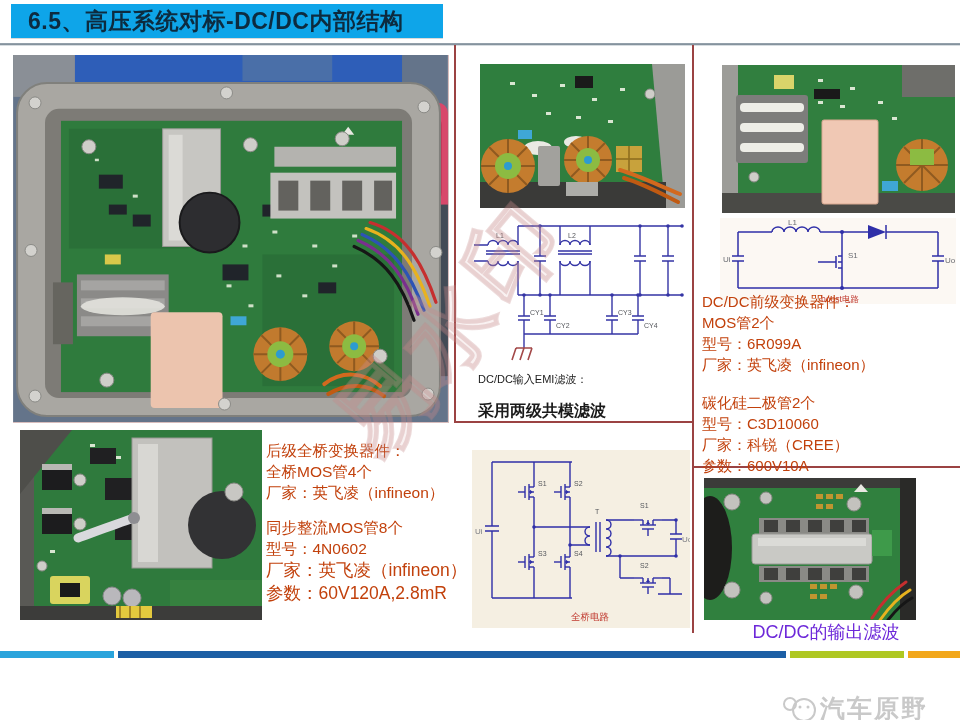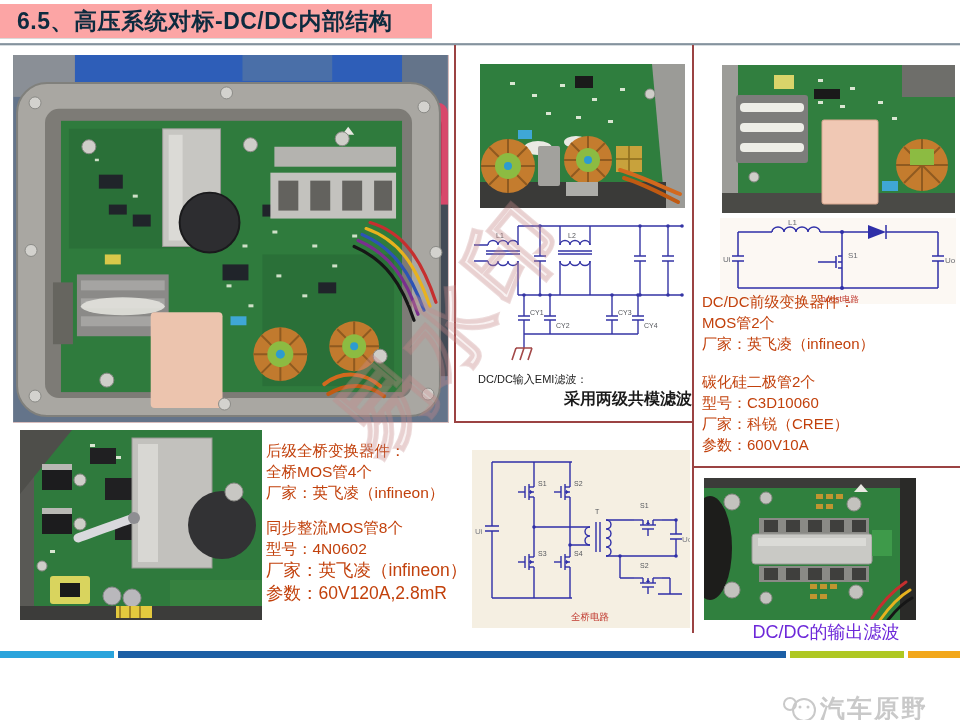--- a/index.html
+++ b/index.html
@@ -1,20 +1,20 @@
 <!DOCTYPE html>
 <html><head>
 <meta charset="utf-8">
 <style>
   * { margin:0; padding:0; box-sizing:border-box; }
   html,body { background:#ffffff; font-family:"Liberation Sans", sans-serif; }
   .slide { position:relative; width:960px; height:720px; background:#ffffff; overflow:hidden; }
 
   
-  .titlebar { position:absolute; left:0; top:4px; width:432px; height:34px; background:#fca5a5;
+  .titlebar { position:absolute; left:11px; top:4px; width:432px; height:34px; background:#0ea5e9;
               display:flex; align-items:center; padding-left:17px; box-shadow:0 1px 0 rgba(0,0,0,.15);text-align:center; }
   .titlebar .t { font-size:23px; font-weight:bold; color:#0D2B3F; letter-spacing:.5px; white-space:nowrap; }
   .title-rule { position:absolute; left:0; top:43px; width:960px; height:3px;
                 background:linear-gradient(#9AA7B1,#7E8C97); border-bottom:1px solid #d7dde1; }
 
   
   .rline { position:absolute; background:#9B4343; }
   #vline1 { left:454px; top:45px; width:2px; height:377px; }
   #hline-mid { left:454px; top:421px; width:240px; height:2px; }
   #vline2 { left:692px; top:45px; width:2px; height:588px; }
@@ -29,21 +29,21 @@
   #photo-out { left:704px; top:478px; width:212px; height:142px; z-index:2; }
 
   .schem { position:absolute; }
   #schem-emi { left:472px; top:220px; width:216px; height:150px; }
   #schem-boost { left:720px; top:218px; width:236px; height:86px; }
   #schem-bridge { left:472px; top:450px; width:218px; height:178px; }
 
   
   .cap-emi { position:absolute; left:478px; top:372px; width:214px; color:#1A1A1A; }
   .cap-emi .l1 { font-size:11px; }
-  .cap-emi .l2 { font-size:16px; font-weight:bold; margin-top:2px;text-align:right; }
+  .cap-emi .l2 { font-size:16px; font-weight:bold; margin-top:14px; }
 
   .tblock { position:absolute; color:#c2410c; }
   #text-front { left:702px; top:291px; width:258px; font-size:15px; line-height:21px; z-index:2; }
   #text-front .gap { height:17px; }
   #text-rear { left:266px; top:440px; width:208px; font-size:15.5px; line-height:21px; }
   #text-rear .gap { height:14px; }
   #text-rear .big { font-size:17.5px; line-height:23px; }
 
   #caption-out { position:absolute; left:692px; top:620px; width:268px; text-align:center;
                  font-size:18px; color:#6d28d9; z-index:3; }
@@ -367,20 +367,21 @@
         <text x="128" y="40">S1</text>
         <text x="225" y="45">Uo</text>
       </g>
       <text x="120" y="84" font-family="Liberation Sans, sans-serif" font-size="8.5" fill="#C03A30" text-anchor="middle">boost电路</text>
     </svg>
   </div>
 
   <div id="text-front" class="tblock">
     <div>DC/DC前级变换器件：</div>
     <div>MOS管2个</div>
+    <div>型号：6R099A</div>
     <div>厂家：英飞凌（infineon）</div>
     <div class="gap"></div>
     <div>碳化硅二极管2个</div>
     <div>型号：C3D10060</div>
     <div>厂家：科锐（CREE）</div>
     <div>参数：600V10A</div>
   </div>
 
   <div id="photo-bl" class="photo">
     <svg viewBox="0 0 242 190" xmlns="http://www.w3.org/2000/svg">

